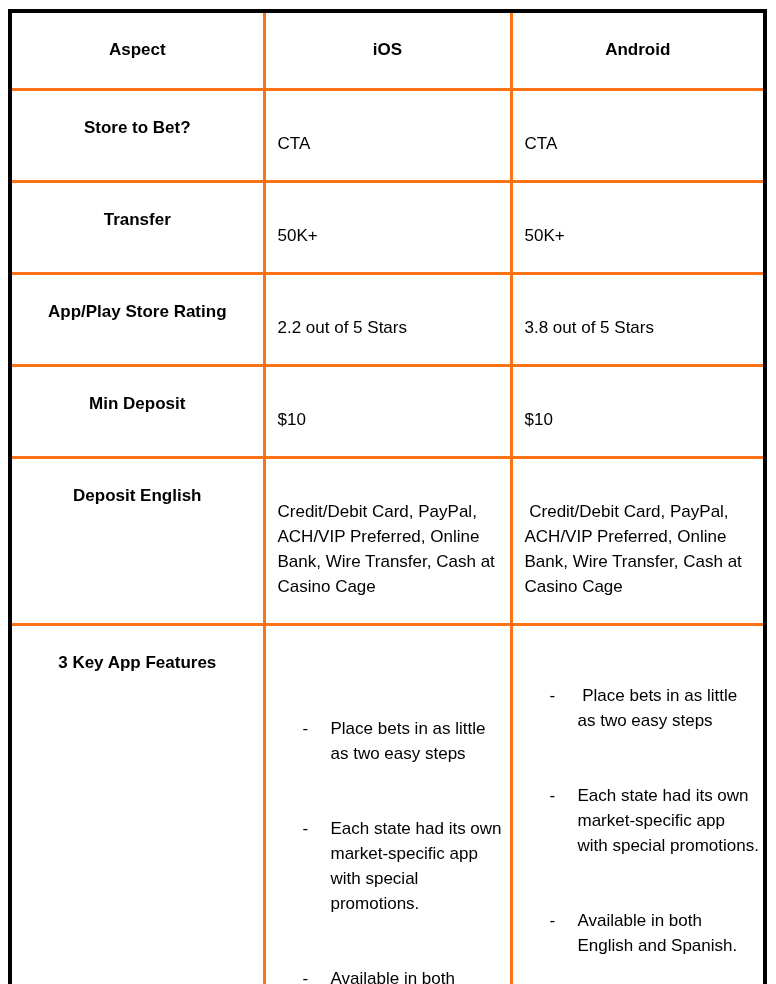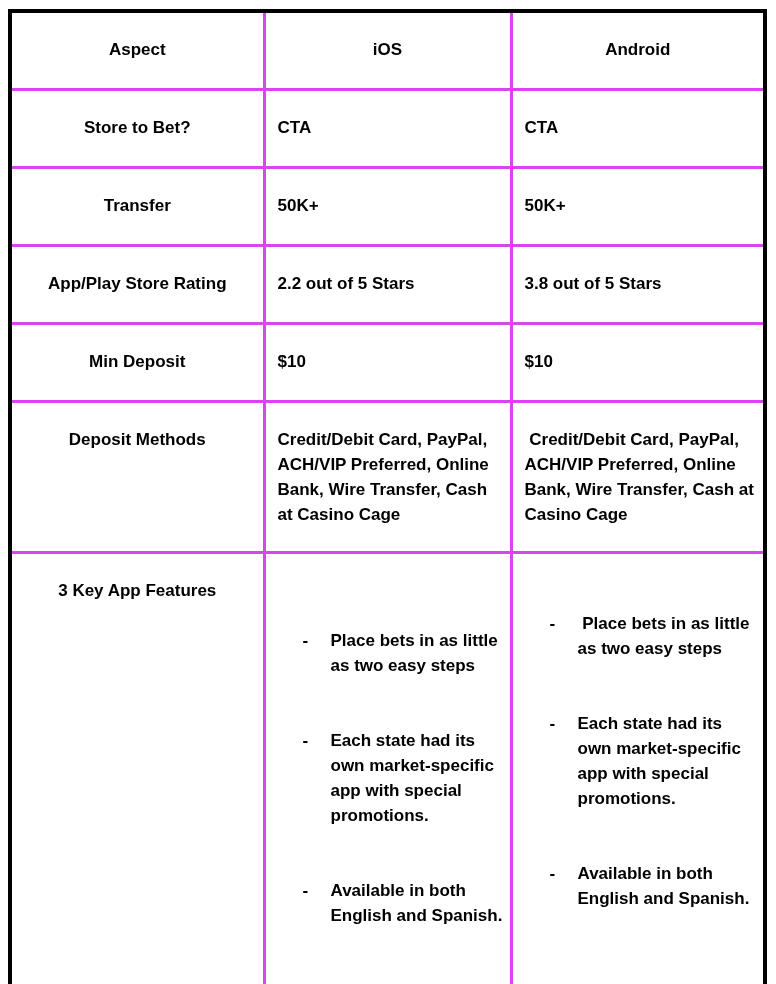--- a/index.html
+++ b/index.html
@@ -11,39 +11,39 @@
   }
   .page { padding: 9px 13px 15px 8px; }
   table.cmp {
     border-collapse: collapse;
     table-layout: fixed;
     width: 755px;
     border: 4px solid #000000;
     background: #ffffff;
   }
   table.cmp th, table.cmp td {
-    border: 3px solid #d946ef;
+    border: 3px solid #f97316;
     vertical-align: top;
     font-size: 17px;
     line-height: 25px;
     white-space: pre-wrap;
     overflow: hidden;
     box-sizing: border-box;
   }
   
   table.cmp th {
     font-weight: bold;
     text-align: center;
     padding: 24px 6px;
   }
   
   table.cmp td {
-    font-weight: bold;
+    font-weight: normal;
     text-align: left;
-    padding: 24px 4px 24px 12px;
+    padding: 40px 4px 24px 12px;
   }
   td.center { text-align: center; padding-left: 4px; }
   
   tr.r-std   { height: 78px; }
   tr.r-head  { height: 78px; }
   tr.r-dep   { height: 150px; }
   tr.r-feat  { height: 265px; }
   
   td.features-cell { padding-top: 26px; }
   td.features-cell.android-feat { padding-top: 7px; }
@@ -83,21 +83,21 @@
         <th>App/Play Store Rating</th>
         <td>2.2 out of 5 Stars</td>
         <td>3.8 out of 5 Stars</td>
       </tr>
       <tr class="r-std">
         <th>Min Deposit</th>
         <td>$10</td>
         <td>$10</td>
       </tr>
       <tr class="r-dep">
-        <th>Deposit Methods</th>
+        <th>Deposit English</th>
         <td>Credit/Debit Card, PayPal, ACH/VIP Preferred, Online Bank, Wire Transfer, Cash at Casino Cage</td>
         <td> Credit/Debit Card, PayPal, ACH/VIP Preferred, Online Bank, Wire Transfer, Cash at Casino Cage</td>
       </tr>
       <tr class="r-feat">
         <th>3 Key App Features</th>
         <td class="features-cell ios-feat">
           <div class="li">
             <span class="dash">-</span>
             <span class="li-text">Place bets in as little as two easy steps</span>
           </div>

